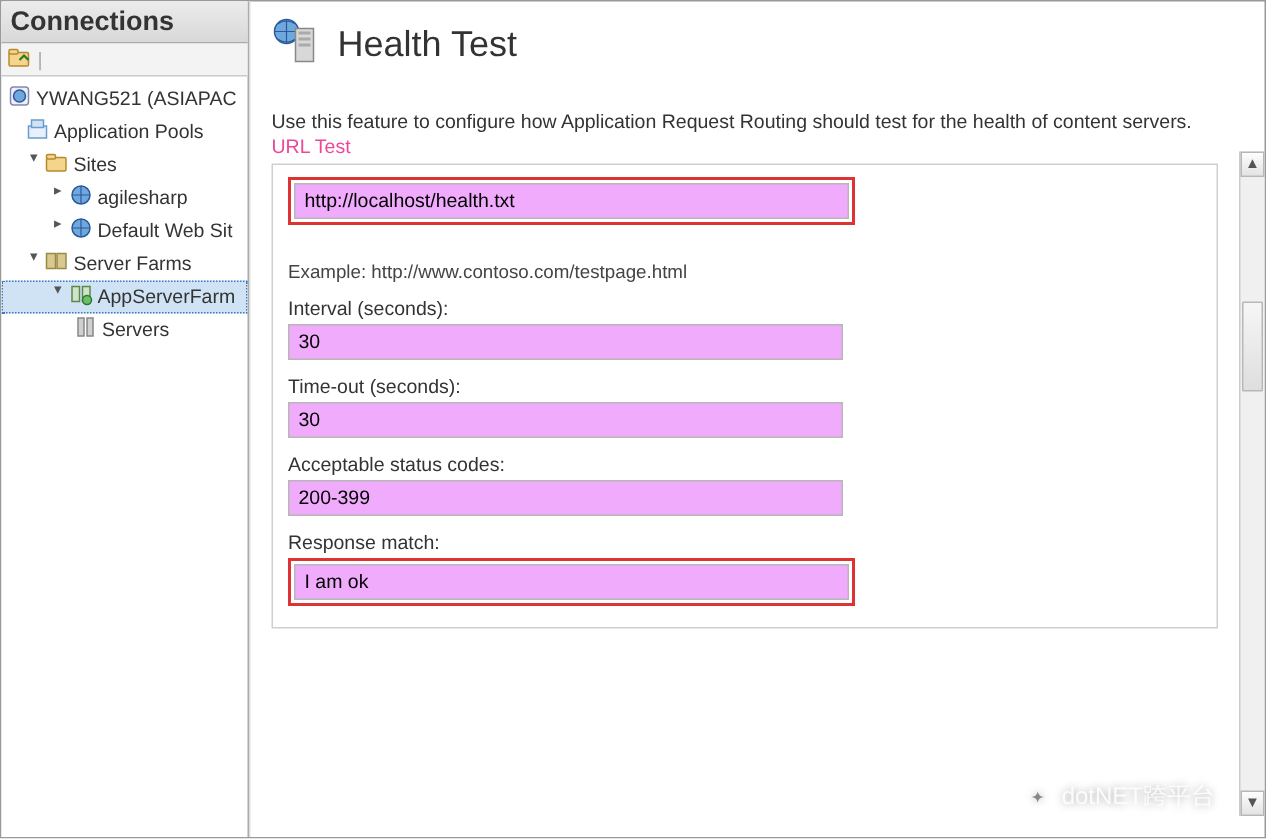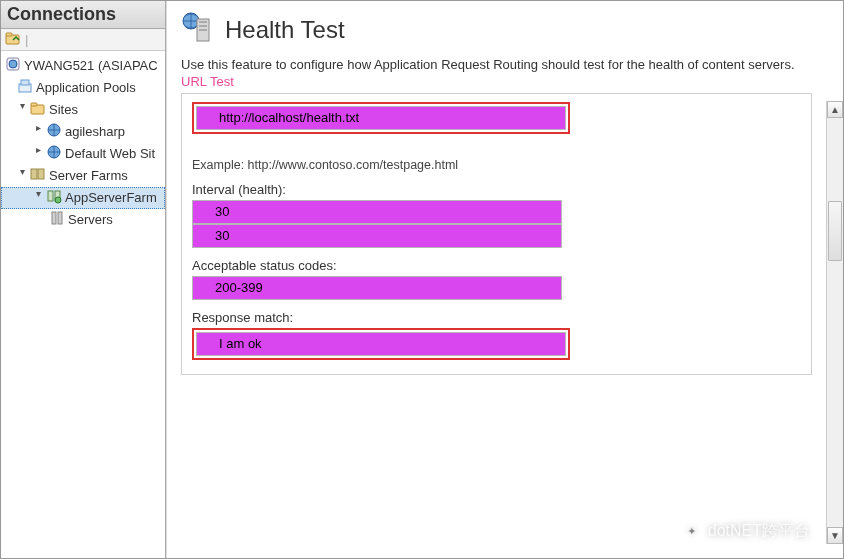--- a/index.html
+++ b/index.html
@@ -85,21 +85,21 @@
   .content {
     flex: 1;
     padding: 10px 14px 10px 14px;
     overflow: hidden;
     position: relative;
   }
   .title-row {
     display: flex;
     align-items: center;
     gap: 10px;
-    margin-bottom: 8px;
+    margin-bottom: 24px;
   }
   .title-row h1 {
     font-size: 24px;
     font-weight: 400;
     margin: 0;
     color: #333;
   }
   .subtext {
     font-size: 13px;
     color: #333;
@@ -117,24 +117,24 @@
   }
   .field-label {
     font-size: 13px;
     margin-top: 10px;
     margin-bottom: 3px;
   }
   .field-label.first { margin-top: 0; }
   input[type=text].field {
     width: 370px;
     height: 24px;
-    padding: 2px 22px;
+    padding: 2px 6px;
     font-size: 13px;
     border: 1px solid #b7b7b7;
-    background: #d946ef;
+    background: #f0abfc;
     font-family: inherit;
   }
   .example {
     font-size: 12.5px;
     color: #444;
     margin-top: 24px;
   }
   .highlight-red {
     border: 2px solid #d33;
     padding: 2px;
@@ -316,23 +316,24 @@
       <div class="subtext">Use this feature to configure how Application Request Routing should test for the health of content servers.</div>
 
       <div class="group-label">URL Test</div>
       <div class="group-box">
 
         <span class="highlight-red">
           <input type="text" class="field" value="http://localhost/health.txt" style="">
         </span>
         <div class="example">Example: http://www.contoso.com/testpage.html</div>
 
-        <div class="field-label">Interval (health):</div>
+        <div class="field-label">Interval (seconds):</div>
         <input type="text" class="field" value="30" style="">
 
+        <div class="field-label">Time-out (seconds):</div>
         <input type="text" class="field" value="30" style="">
 
         <div class="field-label">Acceptable status codes:</div>
         <input type="text" class="field" value="200-399" style="">
 
         <div class="field-label">Response match:</div>
         <span class="highlight-red">
           <input type="text" class="field" value="I am ok" style="">
         </span>
 

